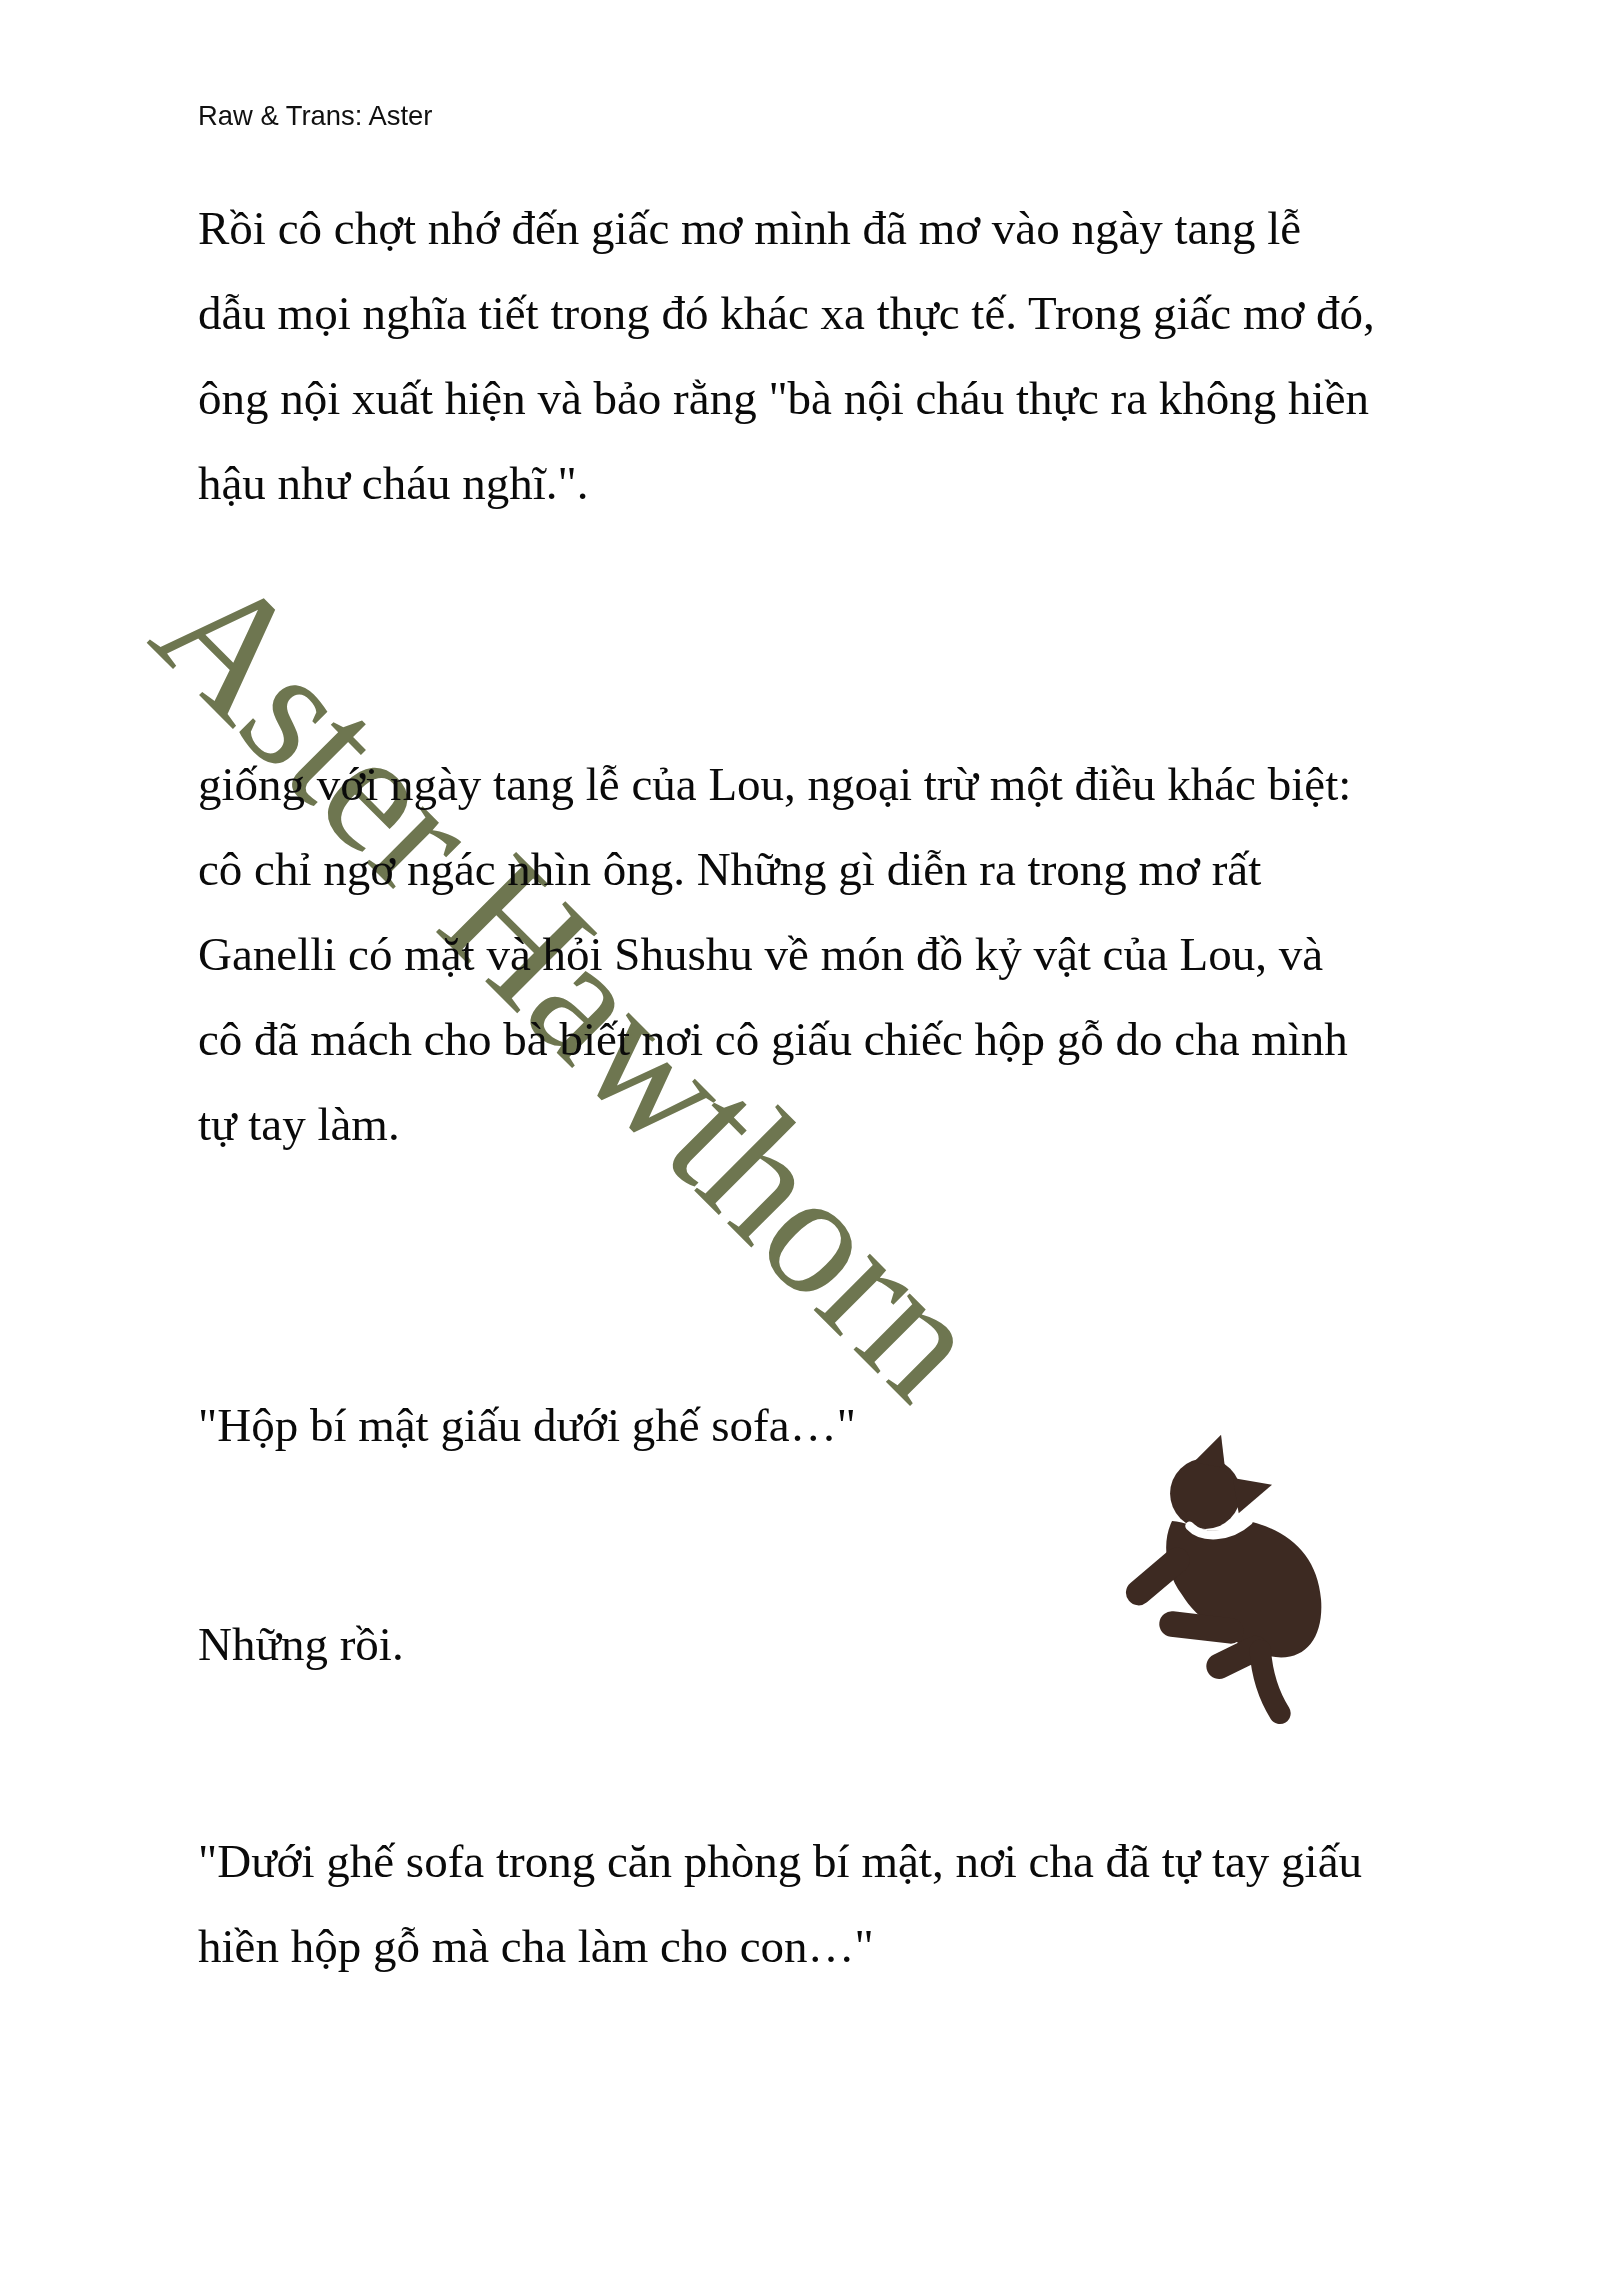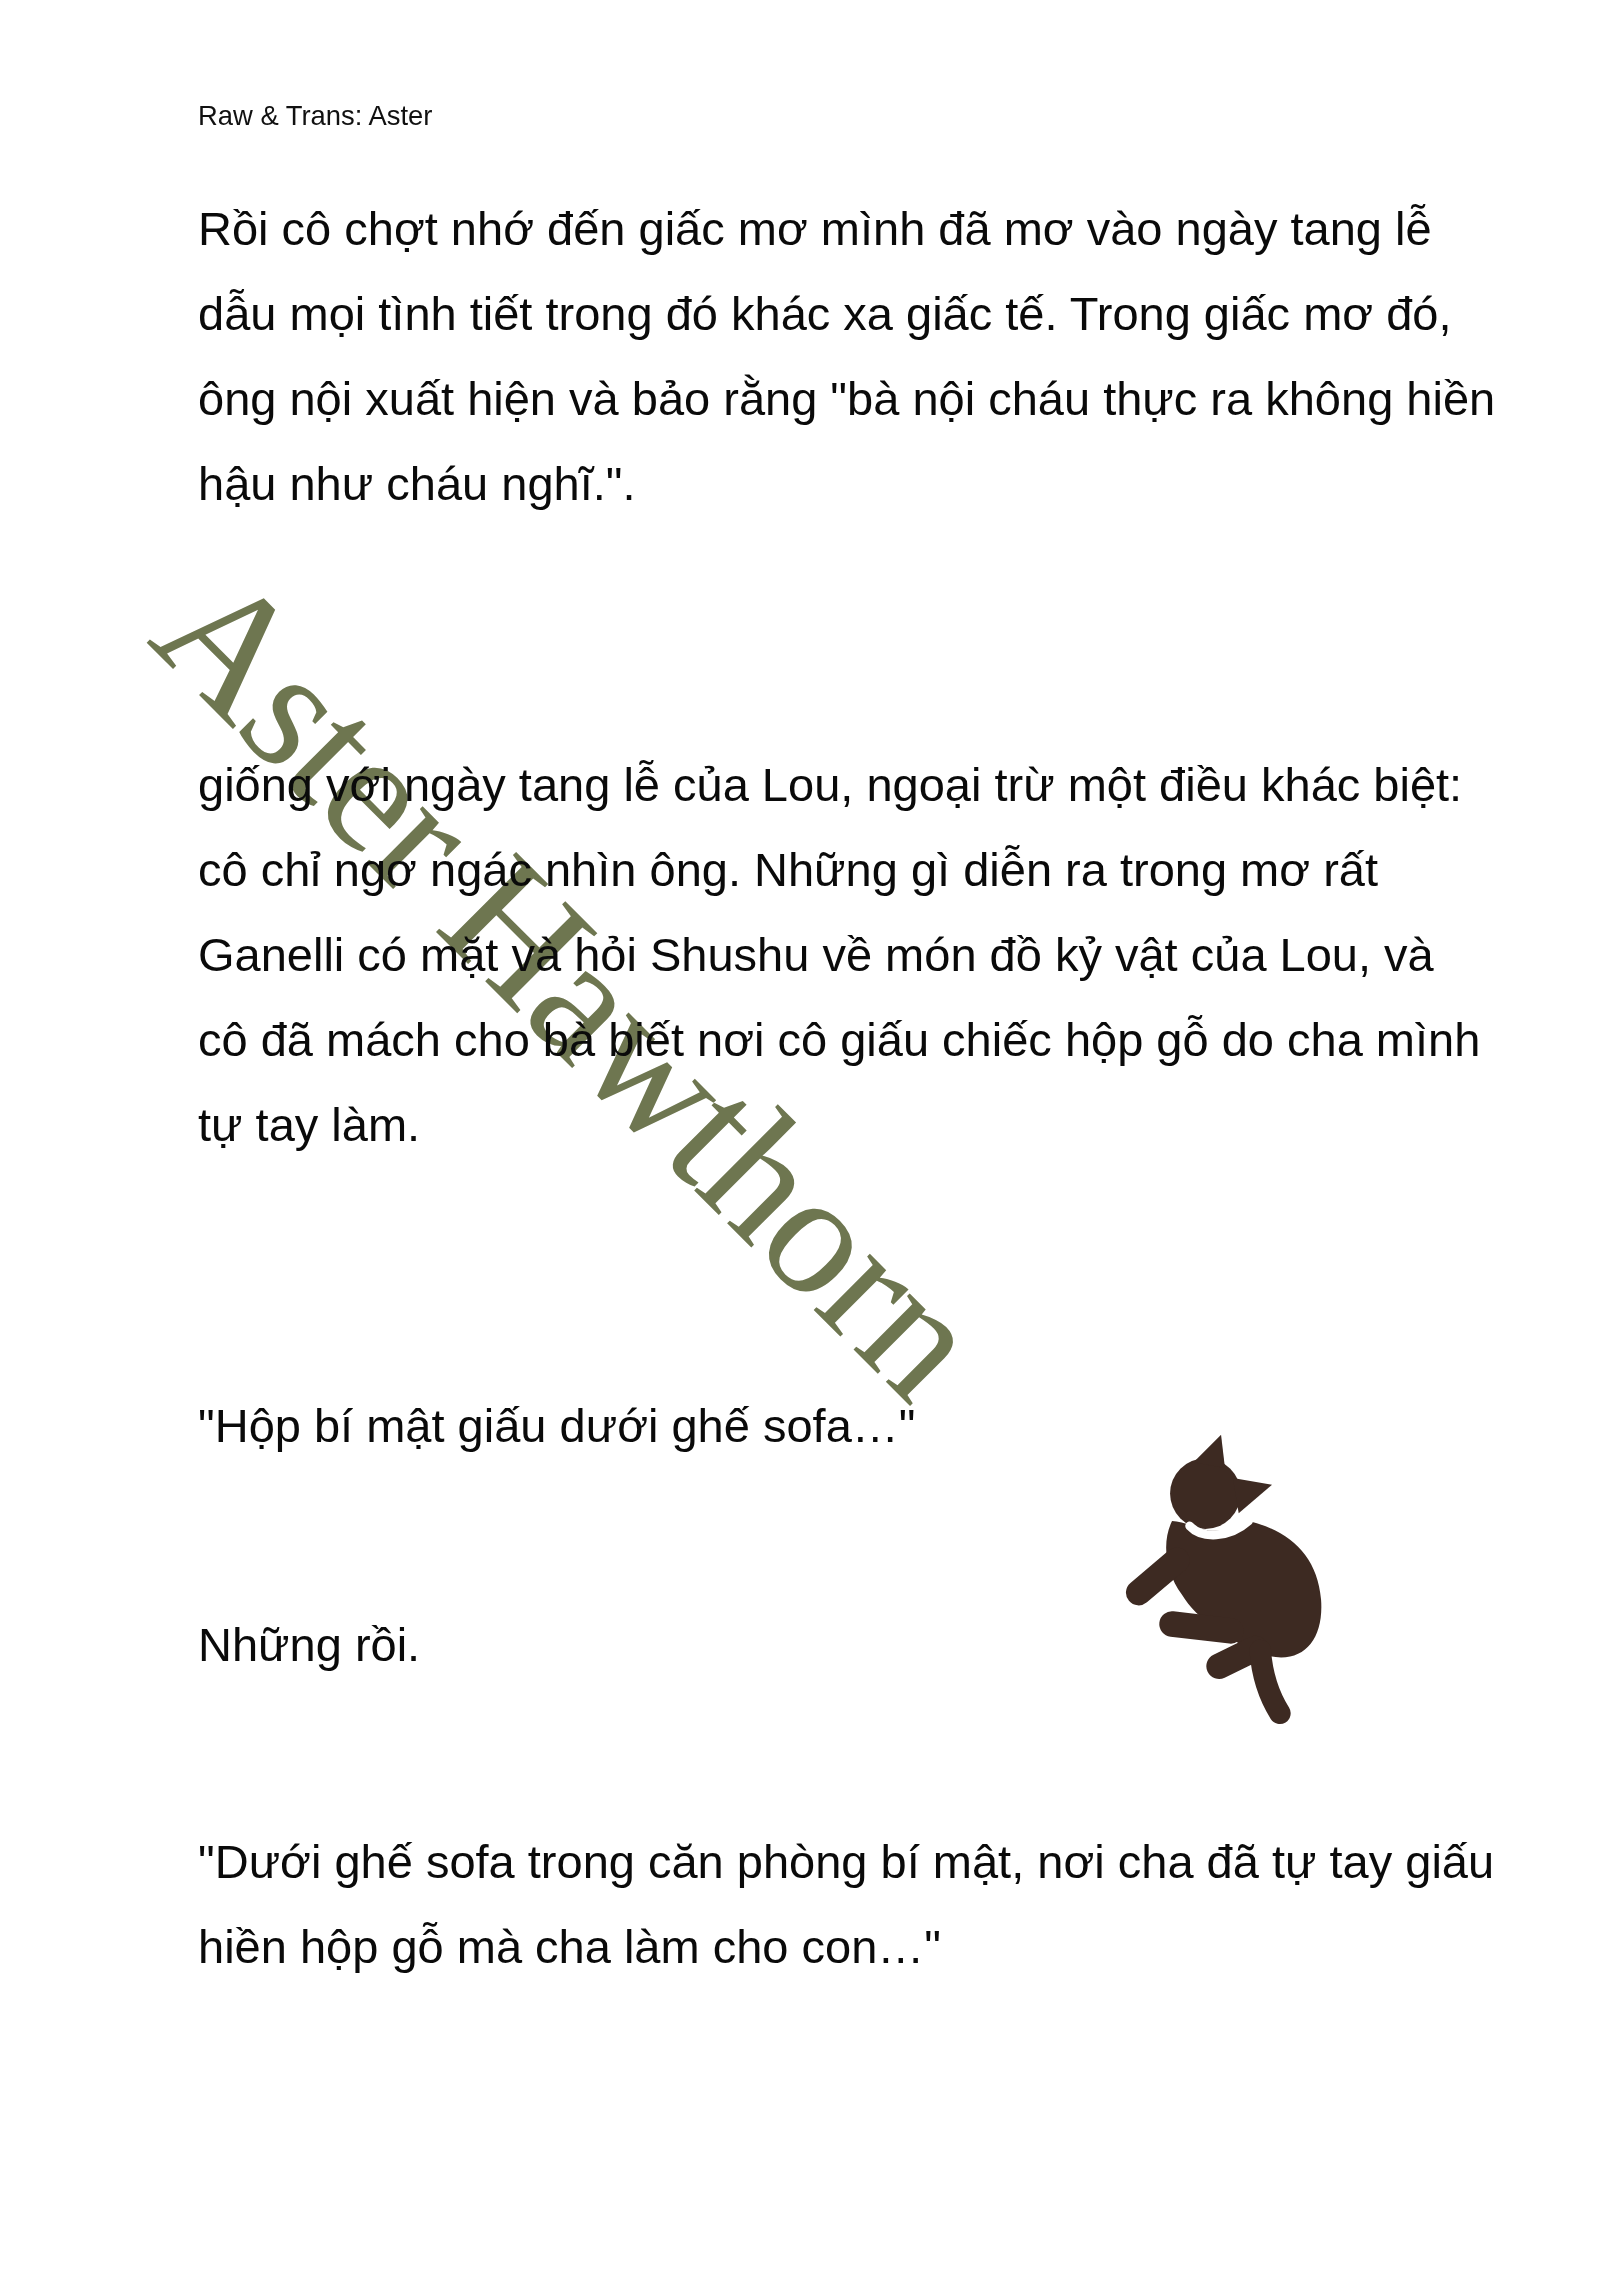--- a/index.html
+++ b/index.html
@@ -56,21 +56,21 @@
       font-size: 27.4px;
       line-height: 31px;
       color: #111111;
       white-space: nowrap;
       z-index: 2;
     }
     .para {
       position: absolute;
       left: 198px;
       z-index: 2;
-      font-family: Liberation Sans, sans-serif;
+      font-family: Liberation Serif, serif;
       font-size: 47px;
       color: #0a0a0a;
     }
     .line {
       display: block;
       white-space: nowrap;
       height: 85px;
       line-height: 85px;
     }
   </style>
@@ -102,21 +102,21 @@
       <line x1="98" y1="248" x2="135" y2="230" stroke-width="26"></line>
 
       <path d="M140 232 C142 260 150 280 160 296" fill="none" stroke-width="22"></path>
     </g>
 
     <path d="M68 105 C80 118 108 118 128 100" fill="none" stroke="#ffffff" stroke-width="9" stroke-linecap="round"></path>
   </svg>
 
   <div class="para" style="top:186px;">
     <span class="line">Rồi cô chợt nhớ đến giấc mơ mình đã mơ vào ngày tang lễ</span>
-    <span class="line">dẫu mọi tình tiết trong đó khác xa giấc tế. Trong giấc mơ đó,</span>
+    <span class="line">dẫu mọi nghĩa tiết trong đó khác xa thực tế. Trong giấc mơ đó,</span>
     <span class="line">ông nội xuất hiện và bảo rằng "bà nội cháu thực ra không hiền</span>
     <span class="line">hậu như cháu nghĩ.".</span>
   </div>
 
   <div class="para" style="top:742px;">
     <span class="line">giống với ngày tang lễ của Lou, ngoại trừ một điều khác biệt:</span>
     <span class="line">cô chỉ ngơ ngác nhìn ông. Những gì diễn ra trong mơ rất</span>
     <span class="line">Ganelli có mặt và hỏi Shushu về món đồ kỷ vật của Lou, và</span>
     <span class="line">cô đã mách cho bà biết nơi cô giấu chiếc hộp gỗ do cha mình</span>
     <span class="line">tự tay làm.</span>

